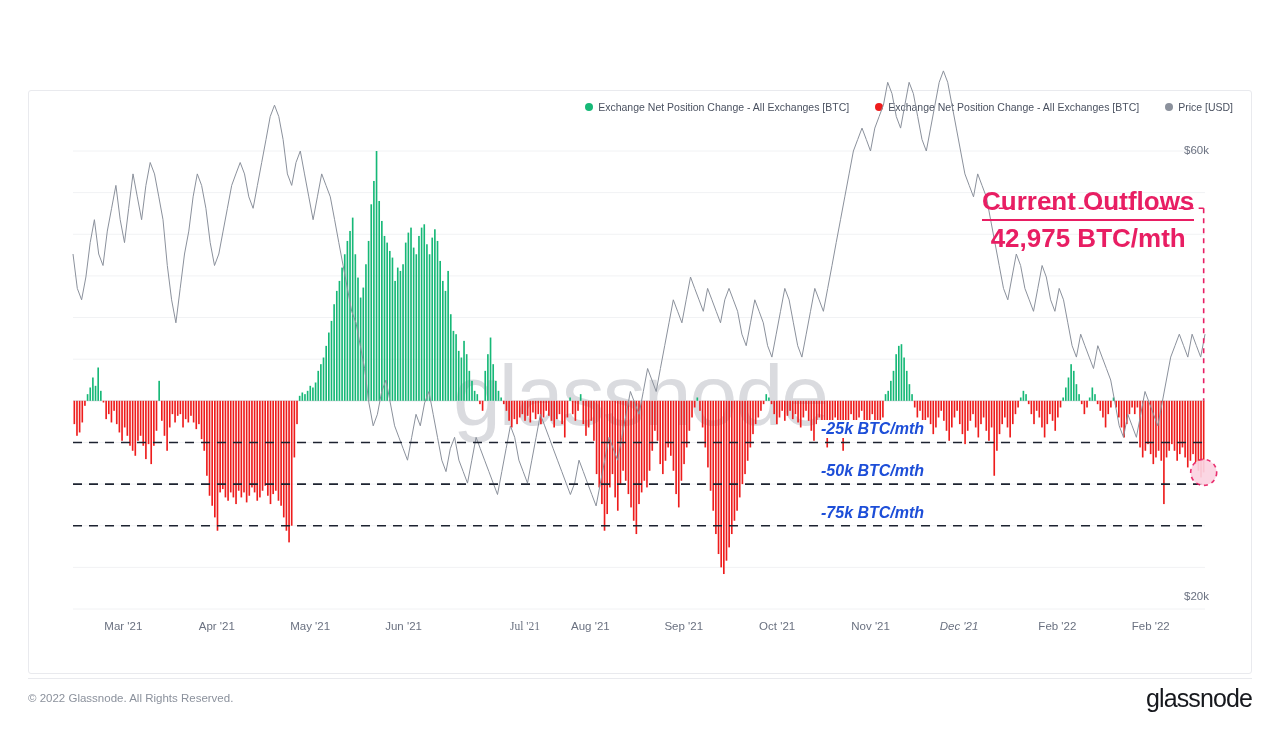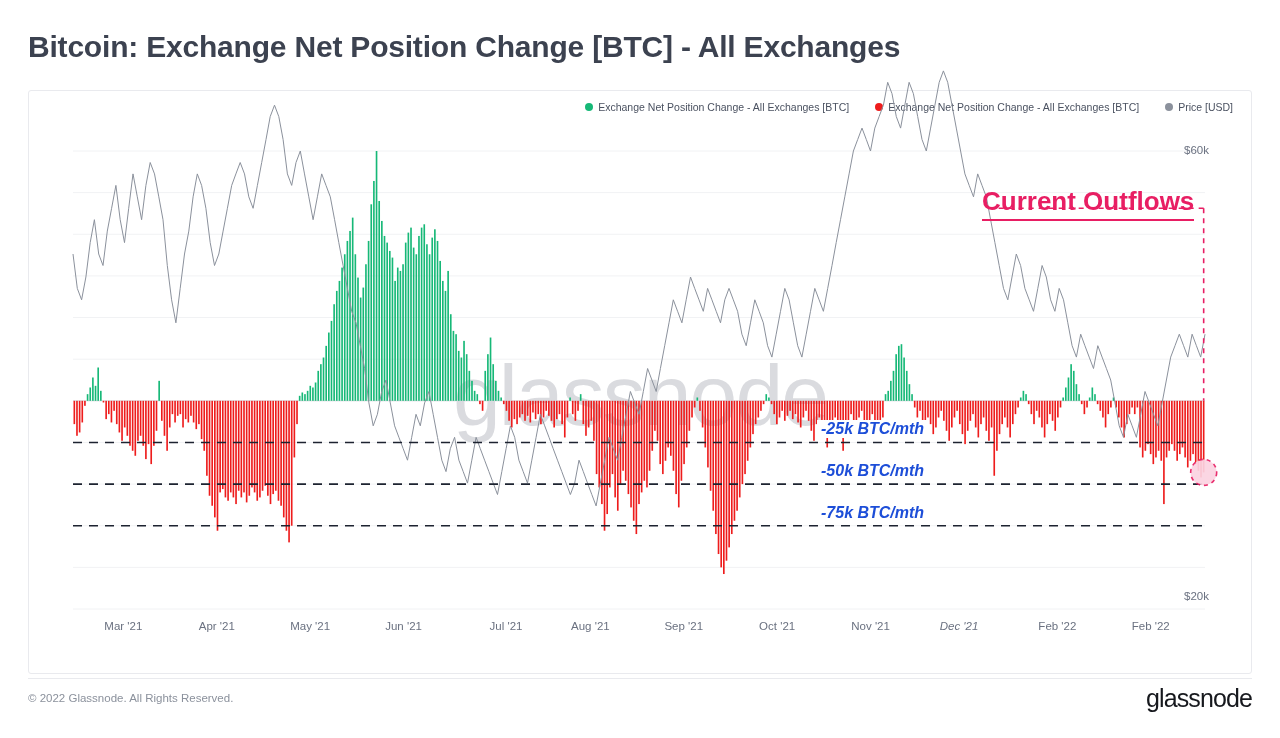--- a/index.html
+++ b/index.html
@@ -98,21 +98,20 @@
   #brand-logo {
     position: absolute; right: 28px; top: 684px;
     font-size: 25px; font-weight: 400; color: #16181d; letter-spacing: -0.9px;
   }
 </style>
 </head>
 <body>
 
 <div id="root">
 
-  <div id="chart-title">Bitcoin: Exchange Net Position Change [BTC] - All Exchanges</div>
 
   <div id="chart-card">
 
     <div id="legend">
       <div class="legend-item">
         <span class="legend-dot" style="background:#16b877"></span>
         <span>Exchange Net Position Change - All Exchanges [BTC]</span>
       </div>
       <div class="legend-item">
         <span class="legend-dot" style="background:#ee1c1c"></span>
@@ -592,36 +591,37 @@
   <div id="y-axis-left"></div>
   <div id="y-axis-right">
       <div class="ptick" style="top: 150px;">$60k</div>
       <div class="ptick" style="top: 596px;">$20k</div>
     </div>
   <div id="x-axis">
       <div class="xtick" style="left: 123.37px;">Mar '21</div>
       <div class="xtick" style="left: 216.769px;">Apr '21</div>
       <div class="xtick" style="left: 310.168px;">May '21</div>
       <div class="xtick" style="left: 403.568px;">Jun '21</div>
-      <div class="xtick" style="left: 506px;">Jul '21</div>
+      <div class="xtick" style="left: 525px; font-family: Liberation Serif, serif;">Jul '21</div>
       <div class="xtick" style="left: 590.366px;">Aug '21</div>
       <div class="xtick" style="left: 683.766px;">Sep '21</div>
       <div class="xtick" style="left: 777.165px;">Oct '21</div>
       <div class="xtick" style="left: 870.564px;">Nov '21</div>
       <div class="xtick" style="left: 959px; font-style: italic;">Dec '21</div>
       <div class="xtick" style="left: 1057.36px;">Feb '22</div>
       <div class="xtick" style="left: 1150.76px;">Feb '22</div>
     </div>
   <div id="threshold-labels">
       <div class="thresh-label" style="left: 817px; top: 429.455px; background: rgb(255, 255, 255); padding: 0px 4px;">-25k BTC/mth</div>
       <div class="thresh-label" style="left: 817px; top: 471.091px; background: rgb(255, 255, 255); padding: 0px 4px;">-50k BTC/mth</div>
       <div class="thresh-label" style="left: 817px; top: 512.727px; background: rgb(255, 255, 255); padding: 0px 4px;">-75k BTC/mth</div>
     </div>
 
   <div id="annotation">
     <span class="line1">Current Outflows</span>
+    <span class="line2">42,975 BTC/mth</span>
   </div>
 
   <div id="footer-divider"></div>
   <div id="copyright">© 2022 Glassnode. All Rights Reserved.</div>
   <div id="brand-logo">glassnode</div>
 
 </div>
 
 </body></html>

